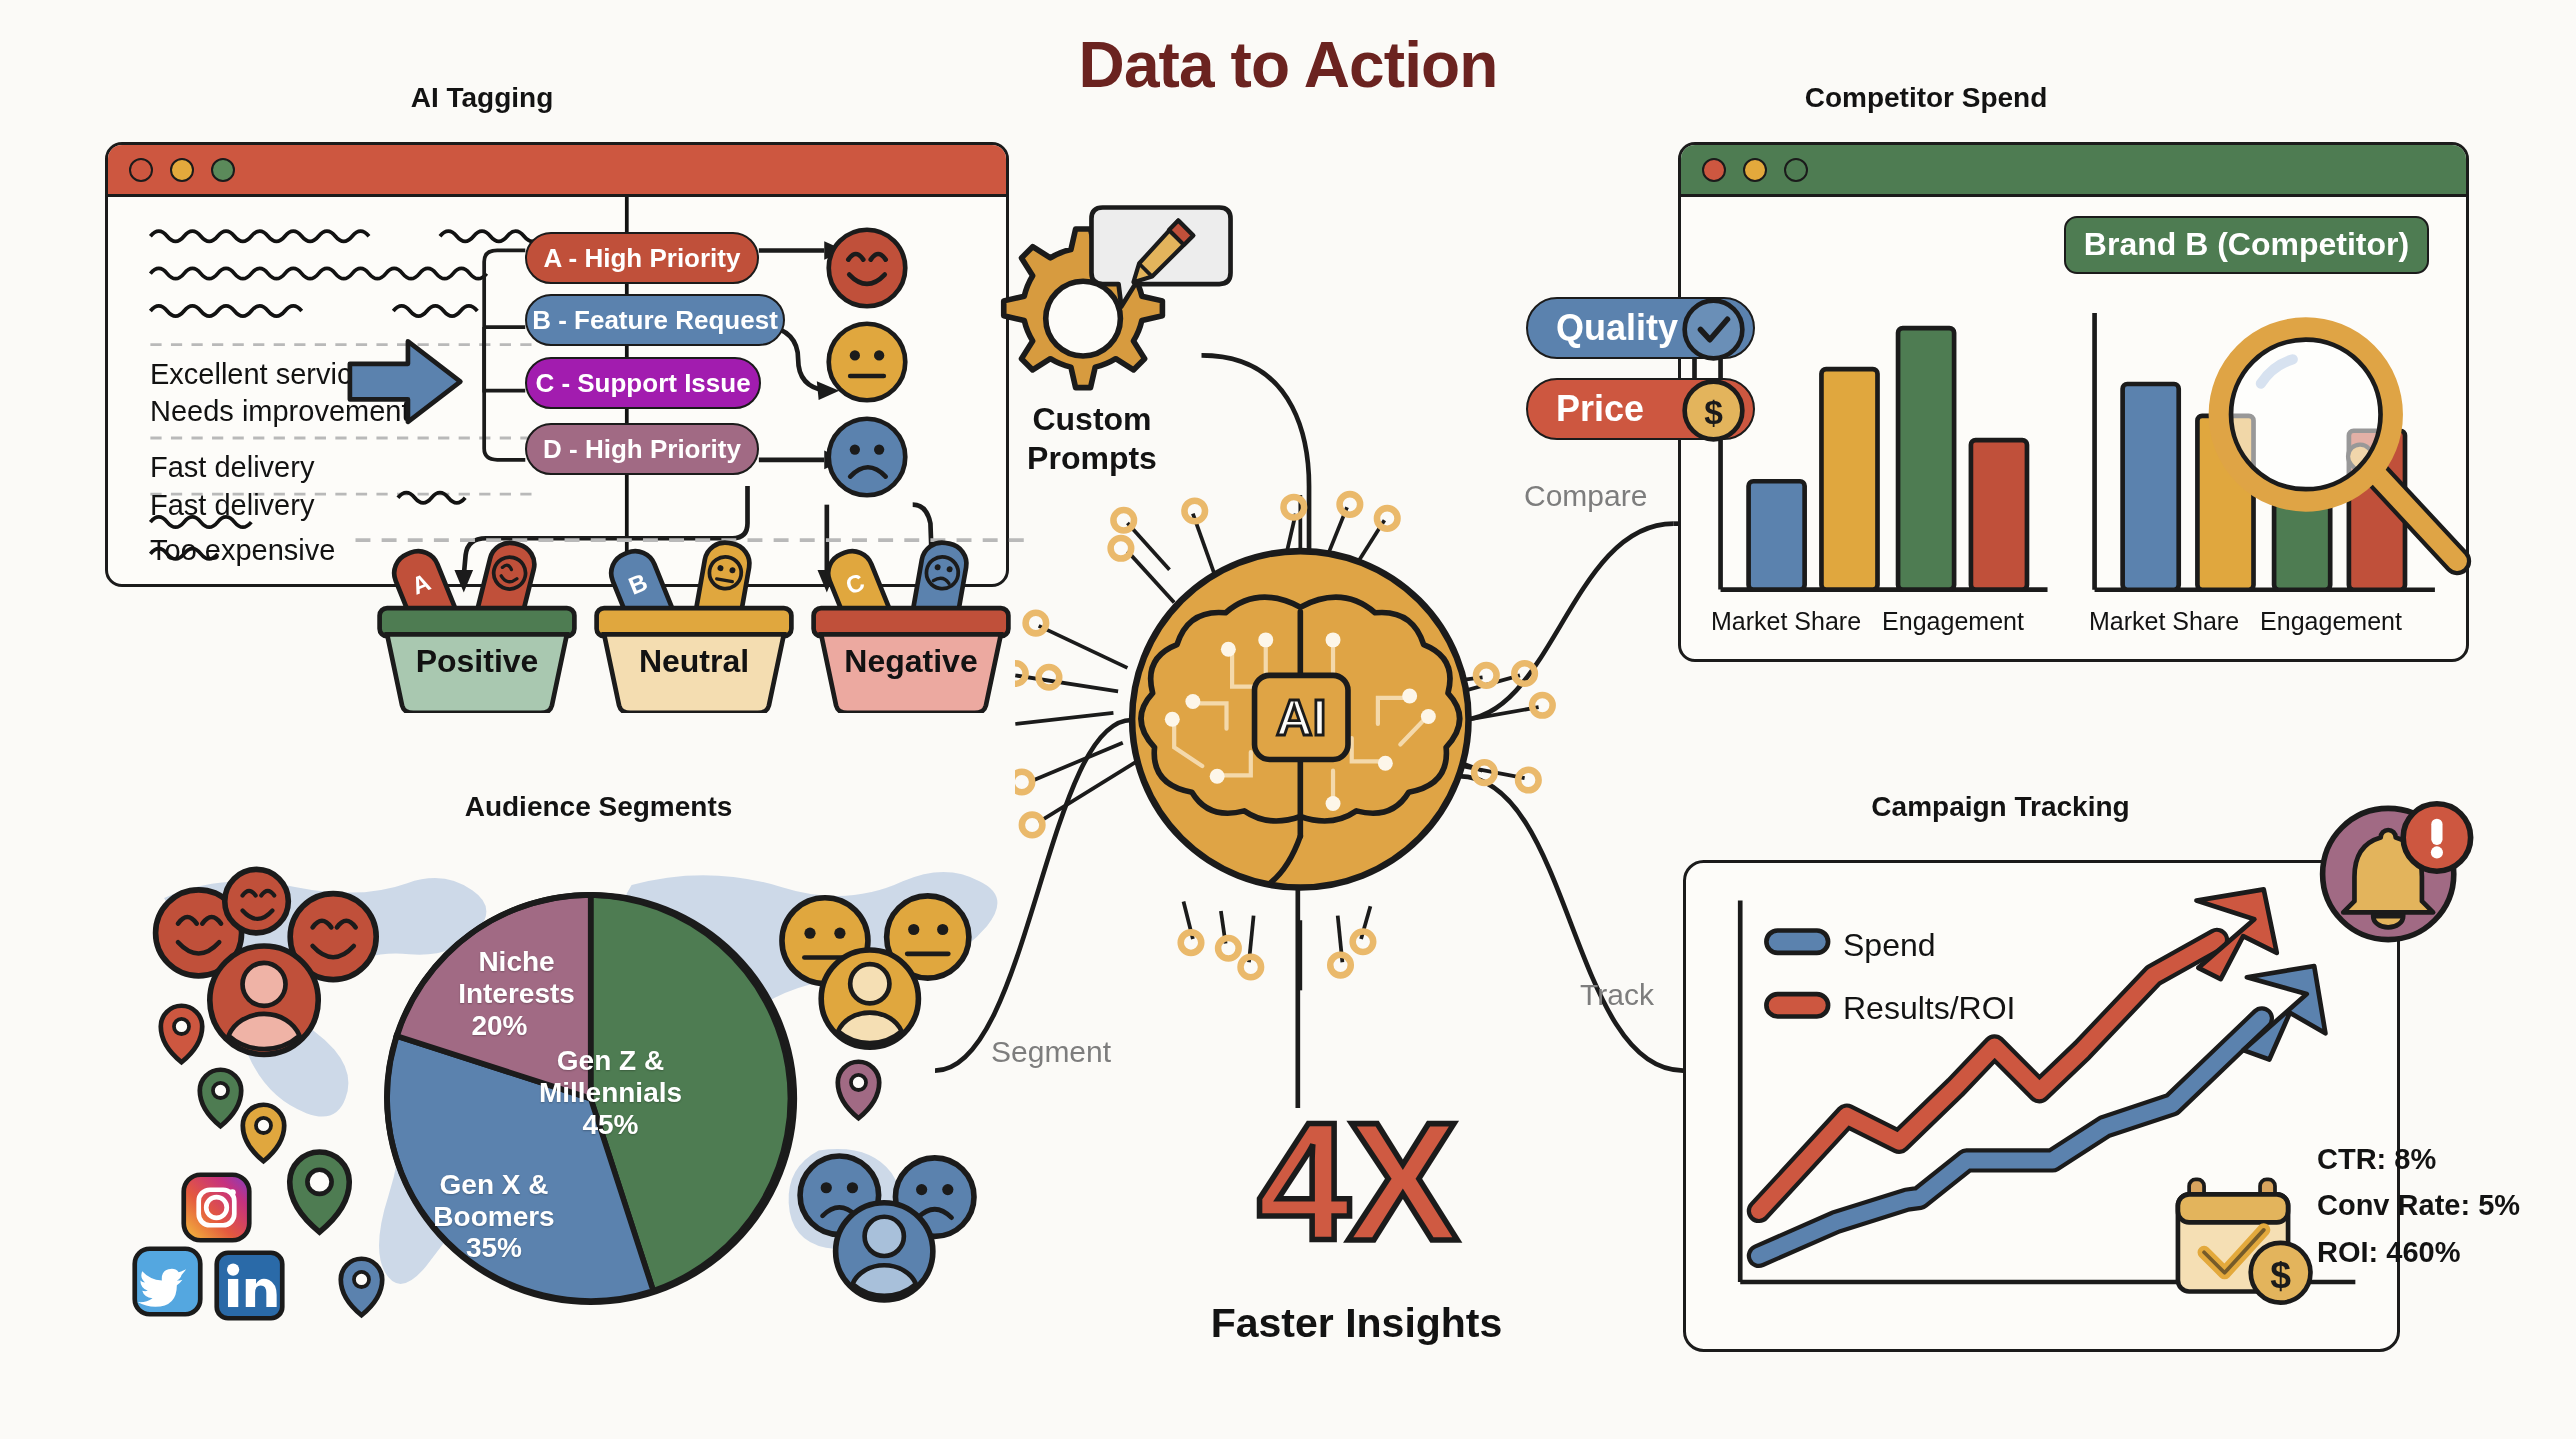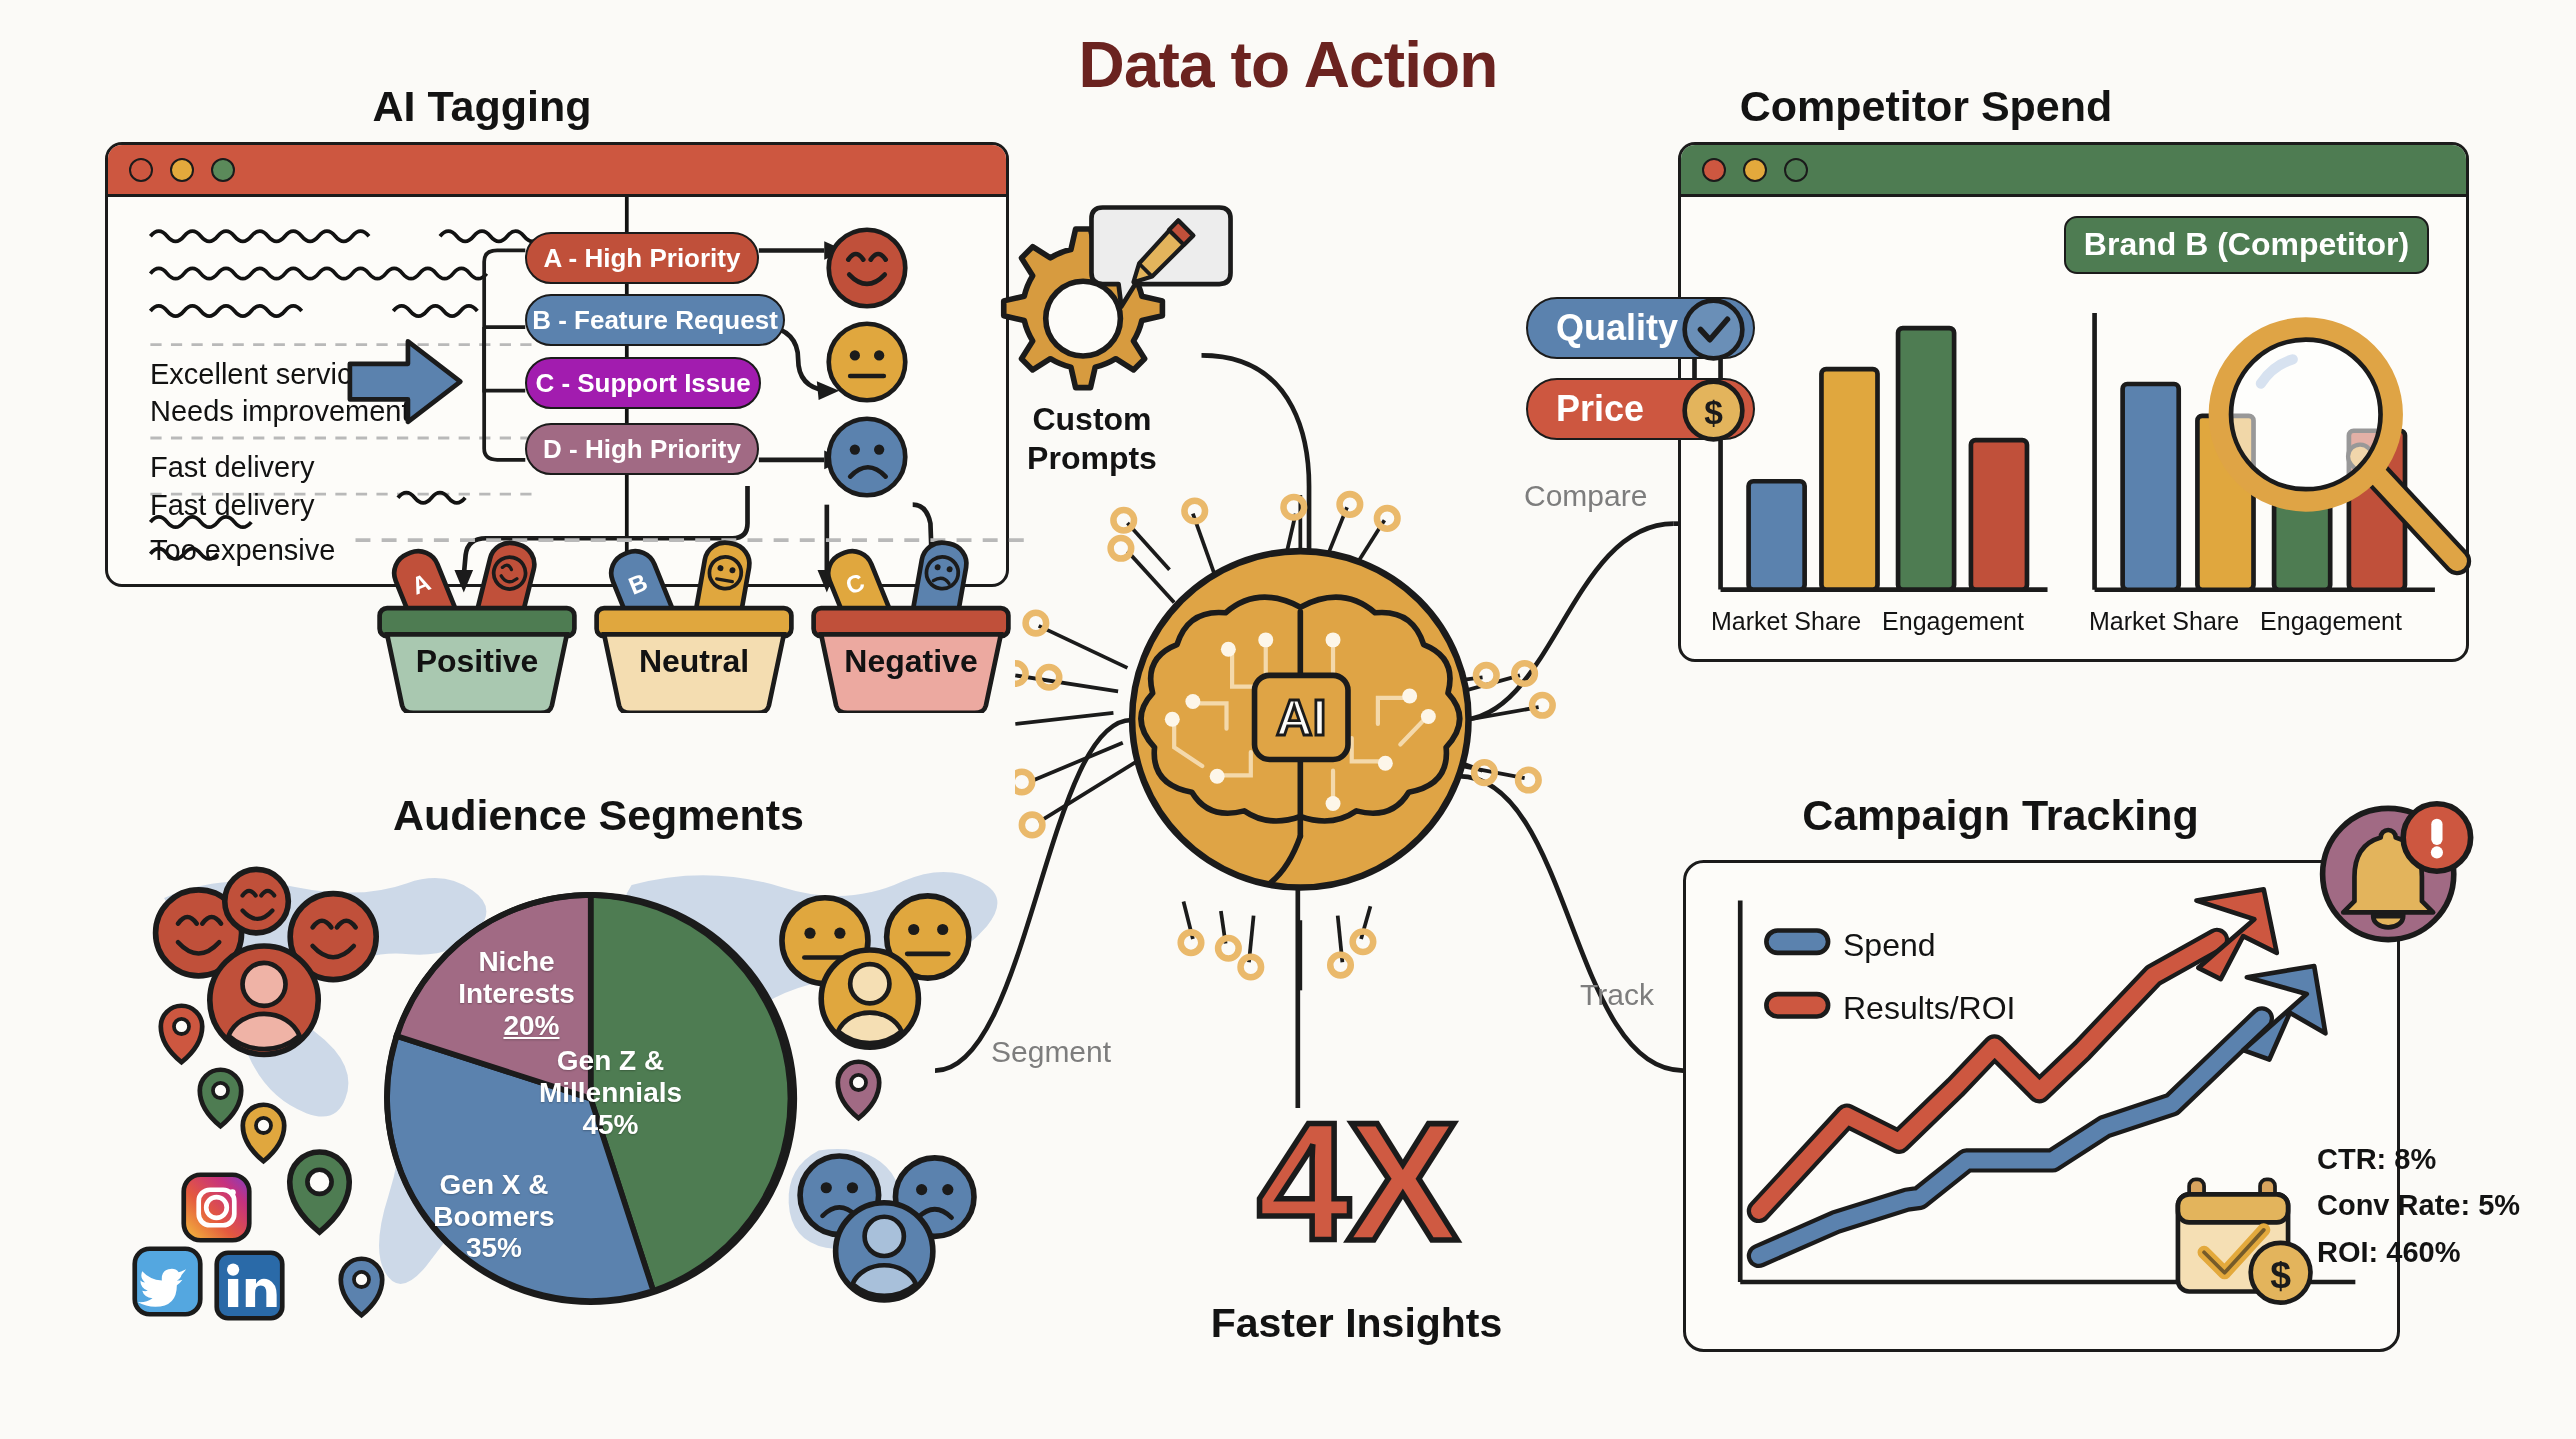--- a/index.html
+++ b/index.html
@@ -13,21 +13,21 @@
   .stage{position:absolute;left:0;top:0;width:2576px;height:1440px;}
   .abs{position:absolute;}
   svg{display:block;}
 
   
   .main-title{
     position:absolute;left:0;top:28px;width:2576px;text-align:center;
     font-size:64px;font-weight:bold;color:#6b2320;letter-spacing:-0.9px;
   }
   .sec-title{
-    position:absolute;font-size:43px;font-weight:bold;color:#131313;
+    position:absolute;font-size:28px;font-weight:bold;color:#131313;
     text-align:center;white-space:nowrap;
   }
   #t-ai-tagging{left:281px;top:82px;width:402px;}
   #t-competitor{left:1664px;top:82px;width:524px;}
   #t-audience{left:271px;top:791px;width:655px;}
   #t-campaign{left:1664px;top:791px;width:673px;}
 
   
   .win{position:absolute;background:#fdfcf9;border:3.7px solid #1b1b1b;border-radius:17px;overflow:hidden;}
   .win-bar{height:49px;display:flex;align-items:center;padding-left:20.6px;gap:17px;border-bottom:3.7px solid #1b1b1b;}
@@ -557,21 +557,21 @@
   <div class="pie-lab" style="left:503px;top:1045px;width:215px;">Gen Z &amp;</div>
   <div class="pie-lab" style="left:503px;top:1077px;width:215px;">Millennials</div>
   <div class="pie-lab" style="left:503px;top:1109px;width:215px;">45%</div>
 
   <div class="pie-lab" style="left:391px;top:1169px;width:206px;">Gen X &amp;</div>
   <div class="pie-lab" style="left:391px;top:1201px;width:206px;">Boomers</div>
   <div class="pie-lab" style="left:391px;top:1232px;width:206px;">35%</div>
 
   <div class="pie-lab" style="left:423px;top:946px;width:187px;">Niche</div>
   <div class="pie-lab" style="left:423px;top:978px;width:187px;">Interests</div>
-  <div class="pie-lab" style="left:438px;top:1010px;width:187px;text-decoration:underline;">20%</div>
+  <div class="pie-lab" style="left:406px;top:1010px;width:187px;">20%</div>
 
   <div class="win" id="win-ct" style="left:1683px;top:860px;width:711px;height:486px;border-radius:20.6px;">
     <div class="win-body" style="height:100%;">
       <svg class="abs" style="left:0;top:0;" width="703" height="479" viewBox="0 0 752 512">
         <line x1="58" y1="40" x2="58" y2="448" stroke="#1b1b1b" stroke-width="5"></line>
         <line x1="58" y1="448" x2="716" y2="448" stroke="#1b1b1b" stroke-width="5"></line>
 
         <path d="M78,420 L160,384 L236,360 L250,358 L300,318 L392,318 L448,282 L520,258 L616,166" fill="none" stroke="#1b1b1b" stroke-width="26" stroke-linejoin="round" stroke-linecap="round"></path>
         <path d="M78,420 L160,384 L236,360 L250,358 L300,318 L392,318 L448,282 L520,258 L616,166" fill="none" stroke="#5b82ae" stroke-width="17" stroke-linejoin="round" stroke-linecap="round"></path>
         <polygon points="596,200 664,140 600,122 672,110 684,182 646,160 624,210" fill="#5b82ae" stroke="#1b1b1b" stroke-width="5" stroke-linejoin="round"></polygon>

